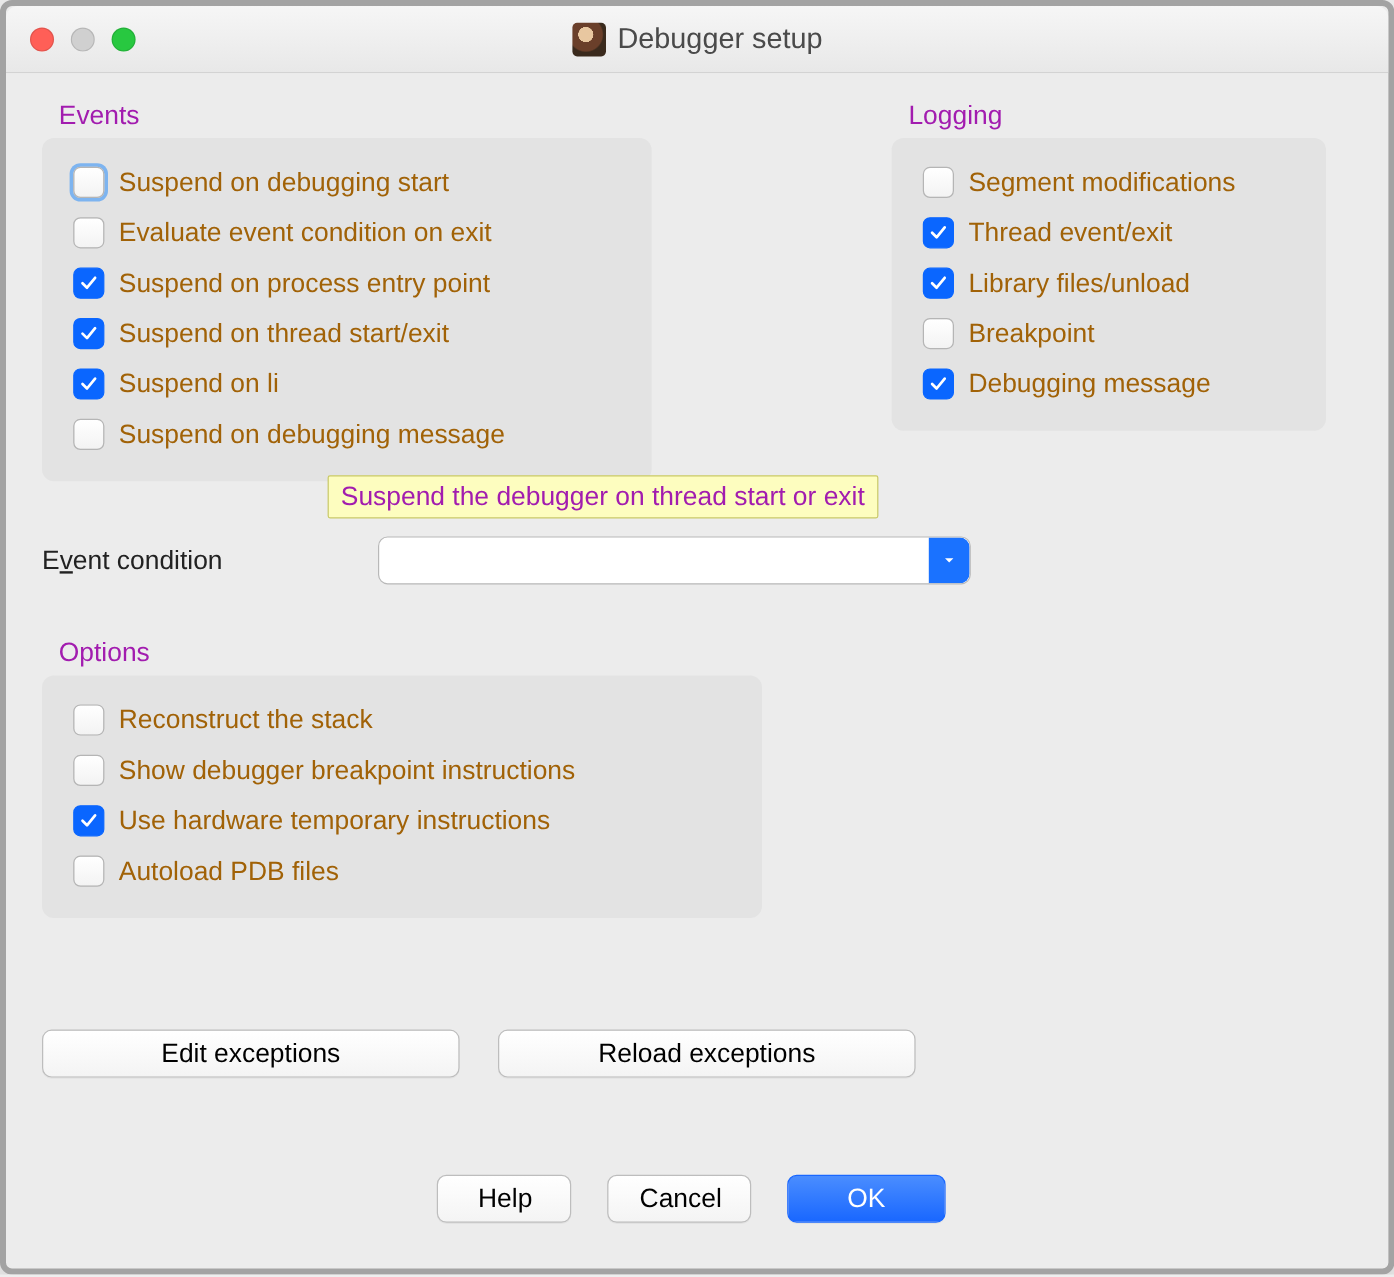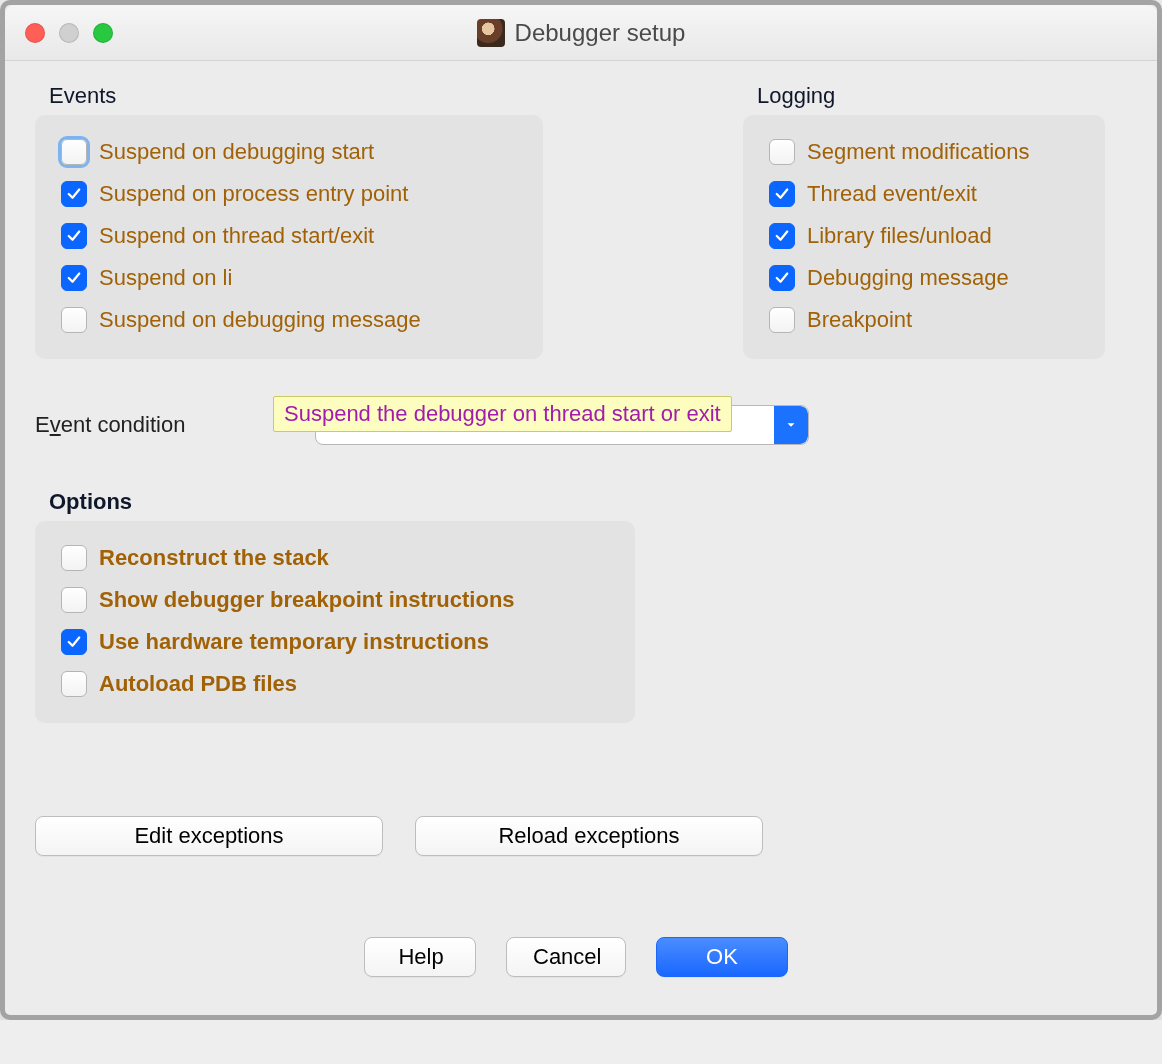--- a/index.html
+++ b/index.html
@@ -41,21 +41,21 @@
     font-size:24px; color:#4a4a4a;
   }
   .app-icon {
     width:28px;height:28px;border-radius:4px;
     background:radial-gradient(circle at 40% 35%, #e8c7a0 25%, #6a3f2a 26% 55%, #3a2a1d 60%);
   }
   .content {
     padding:22px 30px 38px 30px;
   }
   .row-top { display:flex; gap:200px; align-items:flex-start; }
-  .group-label { font-size:22px; margin:0 0 6px 14px; color:#0f172a; }
+  .group-label { font-size:22px; margin:0 0 6px 14px; color:#a21caf; }
   .panel {
     background:#e3e3e3;
     border-radius:10px;
     padding:24px 26px 26px 26px;
   }
   .events-panel { width:508px; }
   .logging-panel { width:362px; }
   .chk-list { display:flex; flex-direction:column; gap:16px; }
   .chk-row { display:flex; align-items:center; gap:12px; cursor:default;}
   .chk {
@@ -99,21 +99,21 @@
     overflow:hidden;
   }
   .combo-input { flex:1; border:none; outline:none; font:inherit; padding:0 10px; background:transparent;}
   .combo-btn {
     width:34px;
     background:#1a72ff;
     display:flex; align-items:center; justify-content:center;
     border-top-right-radius:8px; border-bottom-right-radius:8px;
   }
   
-  .options-wrap { margin-top:44px;font-weight:bold; }
+  .options-wrap { margin-top:44px; }
   .options-panel { width:600px; }
   
   .exc-row { display:flex; gap:32px; margin-top:76px; }
   .btn {
     font:inherit;
     font-size:22px;
     height:40px;
     border-radius:8px;
     border:1px solid #bdbdbd;
     background:linear-gradient(#ffffff,#f4f4f4);
@@ -158,20 +158,24 @@
 
       <div>
         <div class="group-label">Events</div>
         <div class="panel events-panel">
           <div class="chk-list">
             <div class="chk-row">
               <span class="chk focused"></span>
               <span class="chk-label">Suspend on debugging start</span>
             </div>
             <div class="chk-row">
+              <span class="chk"></span>
+              <span class="chk-label">Evaluate event condition on exit</span>
+            </div>
+            <div class="chk-row">
               <span class="chk checked">
                   <svg viewBox="0 0 24 24">
                     <path fill="none" stroke="#fff" stroke-width="3" stroke-linecap="round" stroke-linejoin="round" d="M5 12l5 5 9-11"></path>
                   </svg>
                 </span>
               <span class="chk-label">Suspend on process entry point</span>
             </div>
             <div class="chk-row">
               <span class="chk checked">
                   <svg viewBox="0 0 24 24">
@@ -214,30 +218,30 @@
             </div>
             <div class="chk-row">
               <span class="chk checked">
                   <svg viewBox="0 0 24 24">
                     <path fill="none" stroke="#fff" stroke-width="3" stroke-linecap="round" stroke-linejoin="round" d="M5 12l5 5 9-11"></path>
                   </svg>
                 </span>
               <span class="chk-label">Library files/unload</span>
             </div>
             <div class="chk-row">
-              <span class="chk checked">
-                  <svg viewBox="0 0 24 24">
-                    <path fill="none" stroke="#fff" stroke-width="3" stroke-linecap="round" stroke-linejoin="round" d="M5 12l5 5 9-11"></path>
-                  </svg>
-                </span>
-              <span class="chk-label">Debugging message</span>
-            </div>
-            <div class="chk-row">
               <span class="chk"></span>
               <span class="chk-label">Breakpoint</span>
+            </div>
+            <div class="chk-row">
+              <span class="chk checked">
+                  <svg viewBox="0 0 24 24">
+                    <path fill="none" stroke="#fff" stroke-width="3" stroke-linecap="round" stroke-linejoin="round" d="M5 12l5 5 9-11"></path>
+                  </svg>
+                </span>
+              <span class="chk-label">Debugging message</span>
             </div>
           </div>
         </div>
       </div>
     </div>
 
     <div class="cond-row">
       <div class="cond-label">
         <span>E</span><span class="u">v</span><span>ent condition</span>
       </div>

